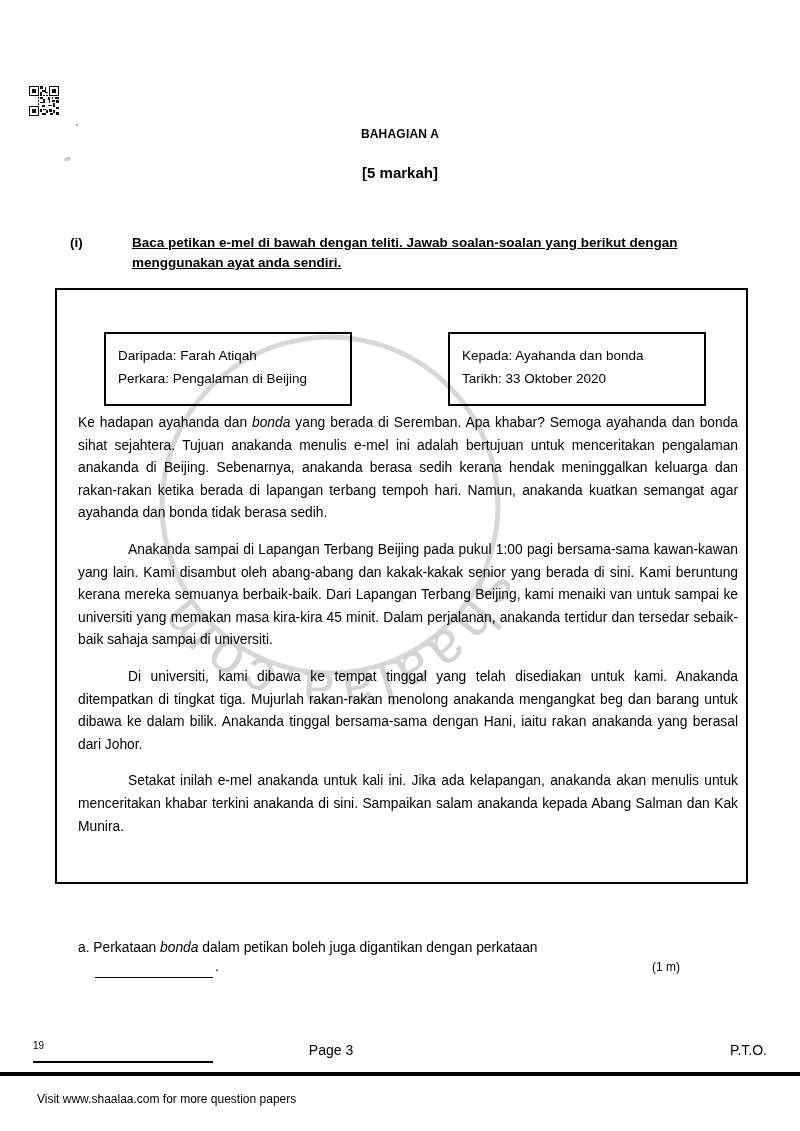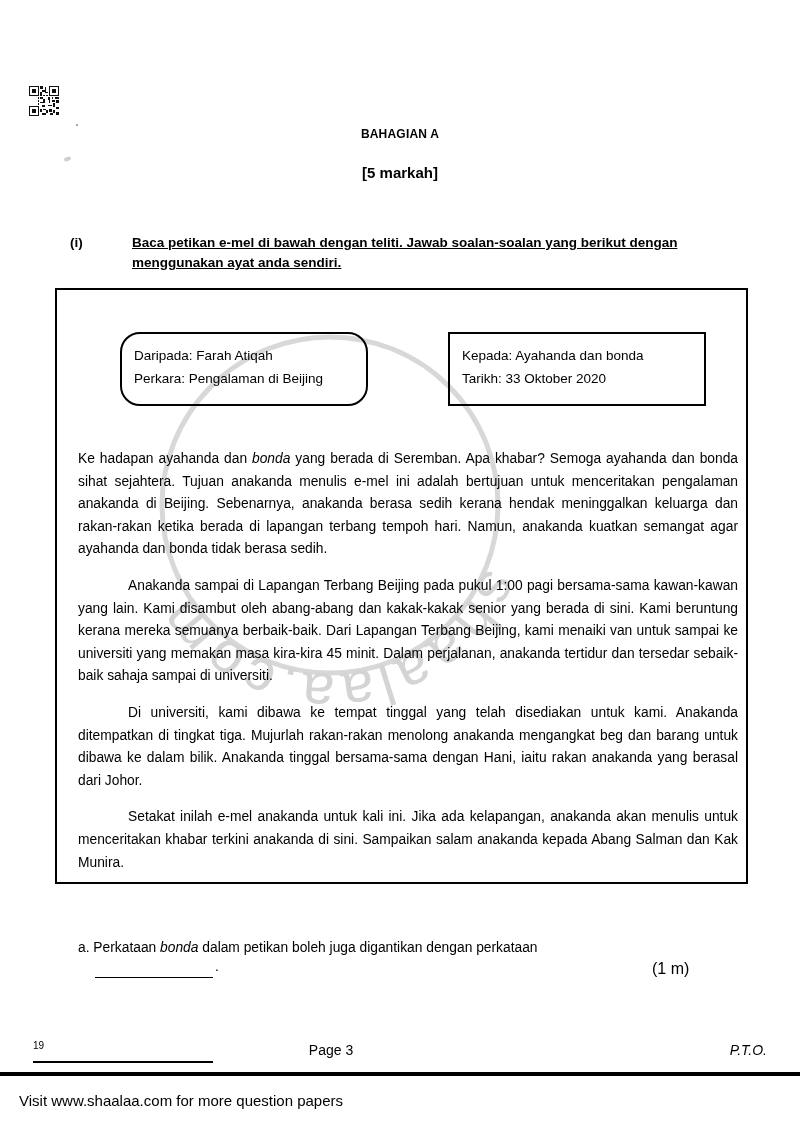--- a/index.html
+++ b/index.html
@@ -118,39 +118,38 @@
     position: absolute;
     border: 2px solid #000000;
     box-sizing: border-box;
     background: transparent;
     font-size: 13.5px;
     line-height: 23px;
     padding: 10px 0 0 12px;
     z-index: 2;
   }
   .hdr-box.left {
-    left: 120px;
+    left: 104px;
     top: 332px;
     width: 248px;
     height: 74px;
-    border-radius: 20px;
   }
   .hdr-box.right {
     left: 448px;
     top: 332px;
     width: 258px;
     height: 74px;
   }
   .hdr-line { display: block; white-space: nowrap; }
 
   
   .passage-text {
     position: absolute;
     left: 78px;
-    top: 448px;
+    top: 412px;
     width: 660px;
     z-index: 2;
   }
   .passage-text p {
     margin: 0 0 14px 0;
     font-size: 13.8px;
     line-height: 22.6px;
     text-align: justify;
     text-justify: inter-word;
   }
@@ -185,21 +184,21 @@
   .answer-period {
     position: absolute;
     left: 137px;
     top: -1px;
     font-size: 13.8px;
   }
   .answer-marks {
     position: absolute;
     left: 574px;
     top: 0px;
-    font-size: 16px;
+    font-size: 12px;
   }
 
   
   .footer {
     position: absolute;
     left: 0;
     top: 1040px;
     width: 800px;
     height: 30px;
   }
@@ -223,37 +222,36 @@
     top: 2px;
     width: 662px;
     text-align: center;
     font-size: 14px;
   }
   .footer-right {
     position: absolute;
     right: 33px;
     top: 2px;
     font-size: 14px;
-    font-style: italic;
   }
 
   
   .banner-rule {
     position: absolute;
     left: 0;
     top: 1072px;
     width: 800px;
     height: 4px;
     background: #000000;
   }
   .banner-text {
     position: absolute;
-    left: 19px;
+    left: 37px;
     top: 1092px;
-    font-size: 15px;
+    font-size: 12px;
   }
 </style>
 </head>
 <body>
 
 <div class="qr">
   <svg width="30" height="30" viewBox="0 0 21 21" shape-rendering="crispEdges">
     <rect width="21" height="21" fill="#ffffff"></rect>
     <g fill="#111111">
 

